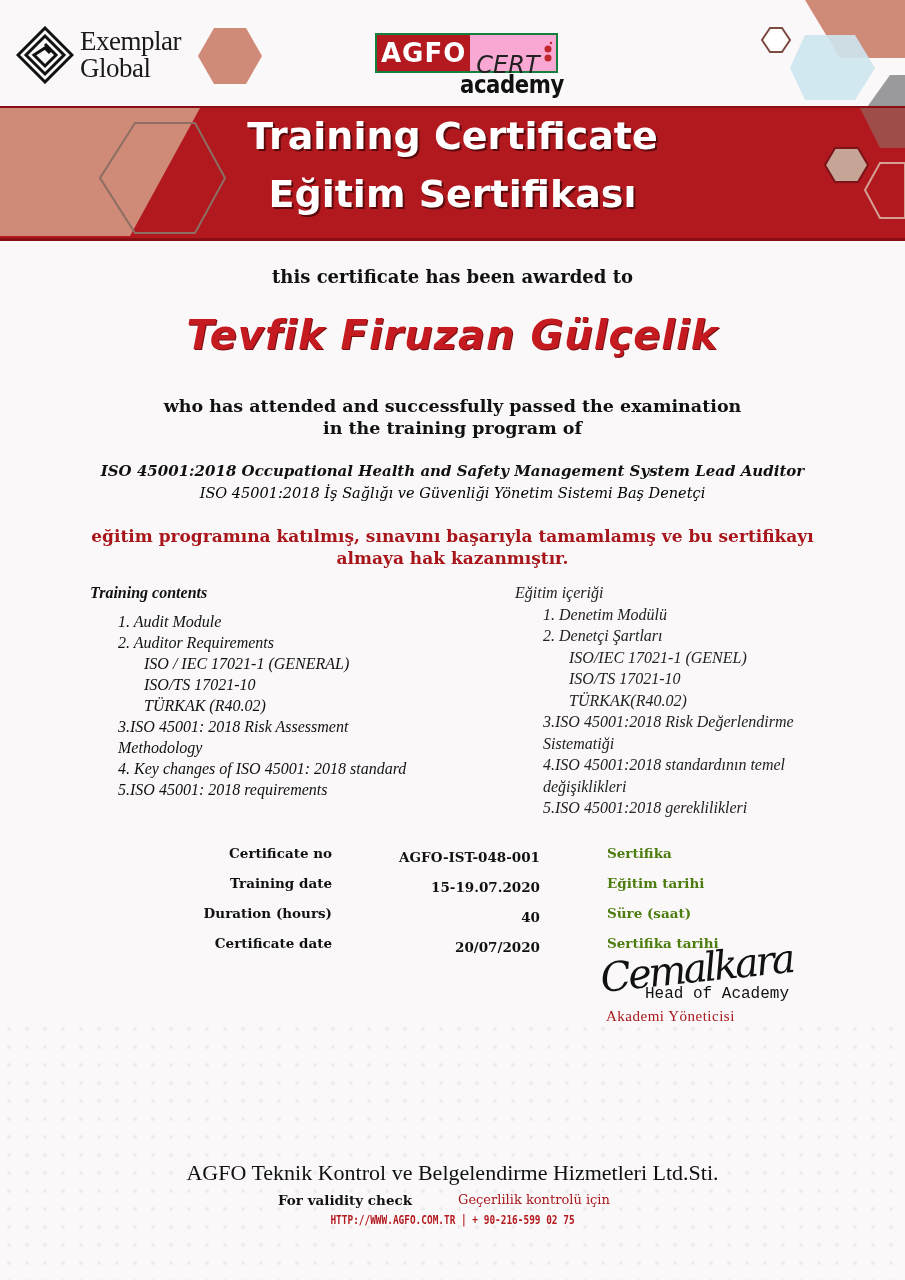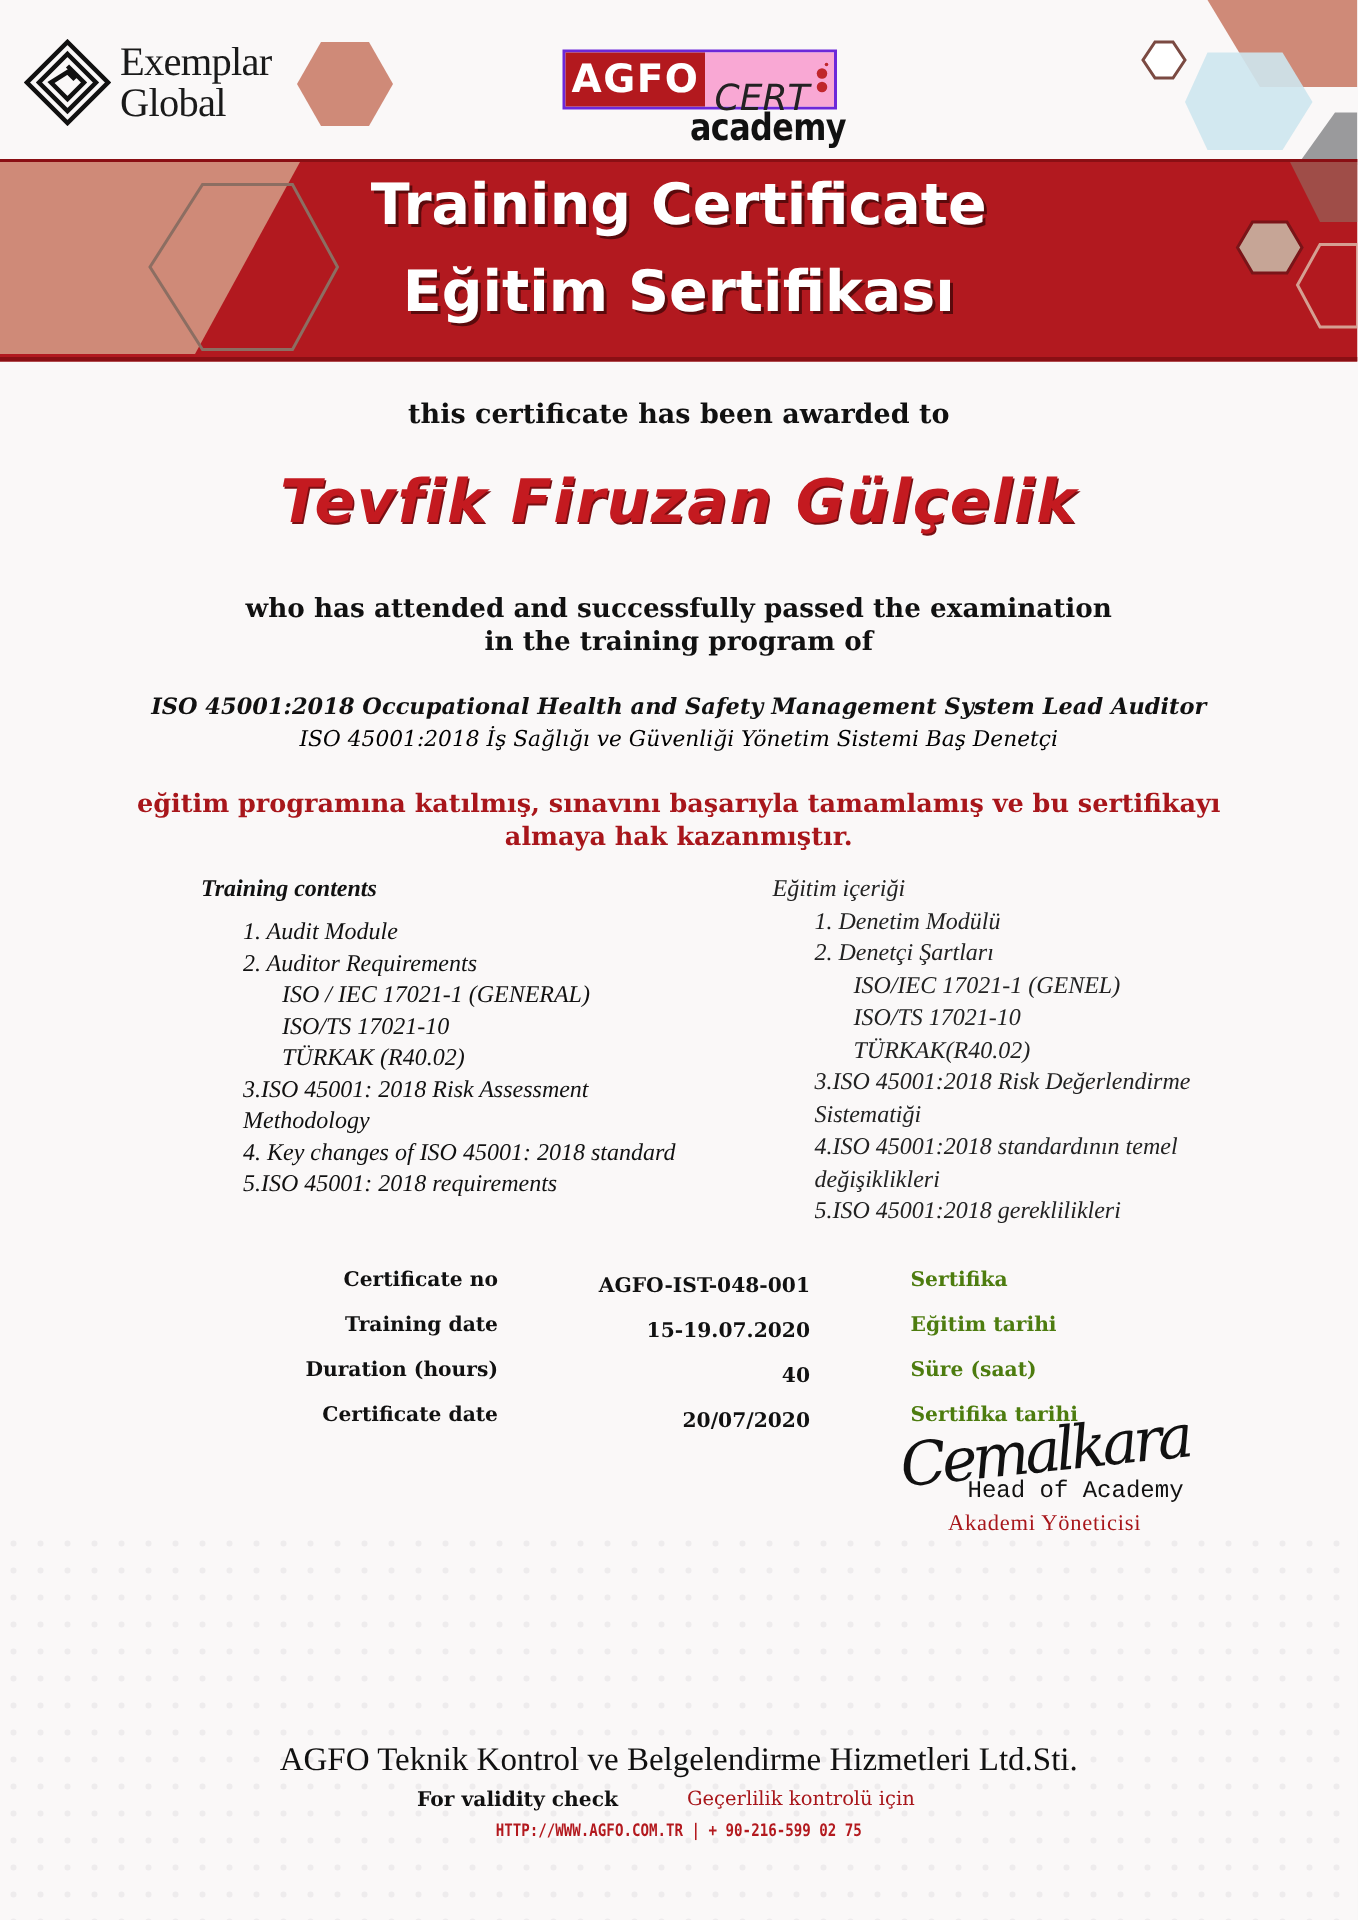--- a/index.html
+++ b/index.html
@@ -6,50 +6,50 @@
   body {
     width: 905px; height: 1280px; position: relative; overflow: hidden;
     background: #faf8f8;
     font-family: "DejaVu Serif", serif;
     color: #111;
   }
   .abs { position: absolute; }
   .center { left: 0; width: 905px; text-align: center; }
   .eg-text { left: 80px; top: 28px; font-family: "Liberation Serif", serif; font-size: 27px; line-height: 27px; color: #1a1a1a; letter-spacing: -0.5px; }
   .agfo-logo { left: 375px; top: 33px; }
-  .agfo-box { display: flex; height: 36px; border: 2px solid #6d28d9; }
+  .agfo-box { display: flex; height: 36px; border: 2px solid #15803d; }
   .agfo-red { background: #b3191e; color: #fff; font-family: "DejaVu Sans", sans-serif; font-weight: bold; font-size: 26px; line-height: 36px; padding: 0 4px; letter-spacing: 1px; }
   .agfo-white { background: #f9a8d4; color: #222; font-family: "DejaVu Sans", sans-serif; font-style: italic; font-size: 24px; line-height: 36px; padding: 12px 16px 0 6px; position: relative; }
   .agfo-dots { position: absolute; right: 3px; top: 6px; }
   .academy { left: 460px; top: 70px; font-family: "DejaVu Sans", sans-serif; font-weight: bold; font-size: 25px; color: #111; transform: scaleX(0.85); transform-origin: left; letter-spacing: -0.5px; }
 
   .banner { left: 0; top: 106px; width: 905px; height: 130px; background: #b2191f; border-top: 2px solid #8a0f14; border-bottom: 3px solid #8a0f14; }
   .banner-title { left: 0; width: 905px; text-align: center; color: #fff; font-family: "DejaVu Sans", sans-serif; font-weight: bold; text-shadow: 2px 2px 0 #5a0a0c; }
 
   .awarded { top: 266px; font-weight: bold; font-size: 18px; }
   .name { top: 312px; font-family: "DejaVu Sans", sans-serif; font-weight: bold; font-style: italic; font-size: 40px; color: #c41a20; text-shadow: 1px 1px 0 #7a0e12; letter-spacing: 1px; }
   .attended { top: 395px; font-weight: bold; font-size: 17.5px; line-height: 22px; }
   .prog-en { top: 462px; font-weight: bold; font-style: italic; font-size: 15px; }
   .prog-tr { top: 485px; font-style: italic; font-size: 14.5px; color: #000000; }
   .turkish-award { top: 525px; font-weight: bold; font-size: 17px; line-height: 22px; color: #a8161b; }
 
-  .contents-en { left: 90px; top: 582px; font-family: "Liberation Serif", serif; font-style: italic; font-size: 16px; line-height: 21px; margin-left: 44px; }
+  .contents-en { left: 90px; top: 582px; font-family: "Liberation Serif", serif; font-style: italic; font-size: 16px; line-height: 21px; }
   .contents-en .hdr { font-weight: bold; margin-bottom: 8px; }
   .contents-tr { left: 515px; top: 582px; font-family: "Liberation Serif", serif; font-style: italic; font-size: 16px; line-height: 21.5px; color: #222; }
   .ind1 { padding-left: 28px; }
   .ind2 { padding-left: 54px; }
 
   .info-labels { left: 170px; top: 838px; width: 162px; text-align: right; font-weight: bold; font-size: 13.5px; }
   .info-values { left: 380px; top: 842px; width: 160px; text-align: right; font-weight: bold; font-size: 13.5px; }
   .info-tr { left: 607px; top: 838px; font-weight: bold; font-size: 13.5px; color: #4d7c0f; }
   .row { height: 30px; line-height: 30px; }
 
   .signature { left: 600px; top: 945px; font-family: "DejaVu Serif", serif; font-style: italic; font-size: 40px; color: #111; letter-spacing: -3px; transform: rotate(-6deg); }
   .head-academy { left: 645px; top: 985px; font-family: Liberation Mono, monospace; font-size: 16px; text-align: right; }
-  .akademi { left: 632px; top: 1008px; font-family: "Liberation Serif", serif; font-size: 15px; color: #a8161b; letter-spacing: 0.5px; }
+  .akademi { left: 606px; top: 1008px; font-family: "Liberation Serif", serif; font-size: 15px; color: #a8161b; letter-spacing: 0.5px; }
 
   .company { top: 1160px; font-family: "Liberation Serif", serif; font-size: 22px; color: #111; }
   .validity-en { left: 278px; top: 1192px; font-weight: bold; font-size: 13.5px; }
   .validity-tr { left: 458px; top: 1192px; font-size: 13px; color: #a8161b; }
   .contact { top: 1213px; font-family: "DejaVu Sans Mono", monospace; font-weight: bold; font-size: 11.5px; color: #b3191e; transform: scaleX(0.82); }
 
   .dots-bg { left: 0; top: 1020px; width: 905px; height: 260px; }
 </style>
 </head>
 <body>

